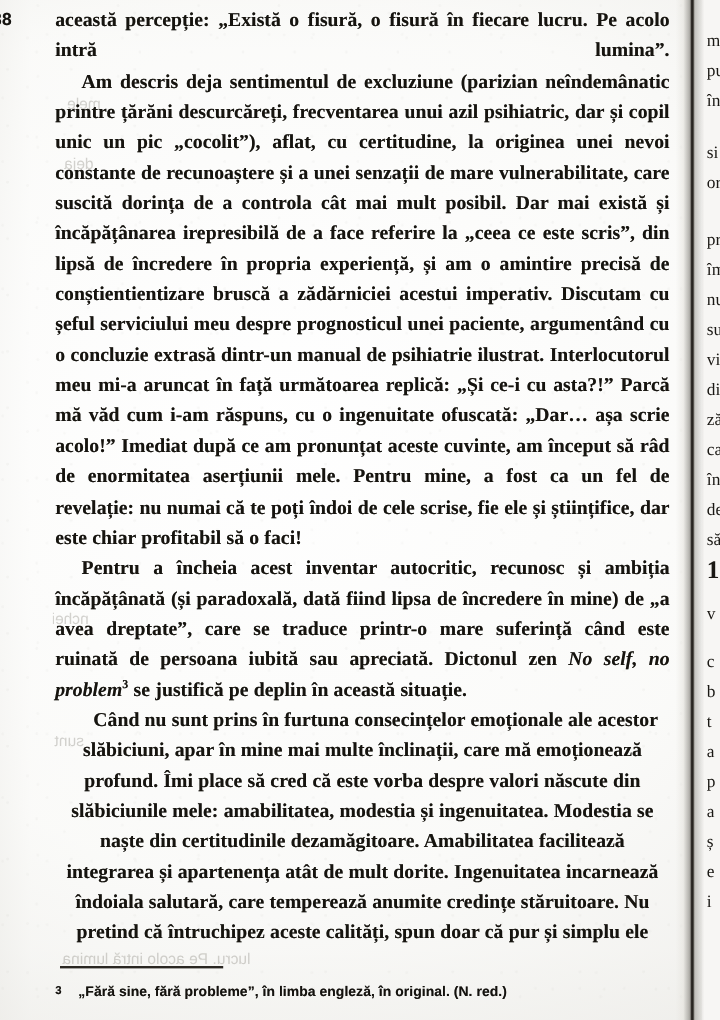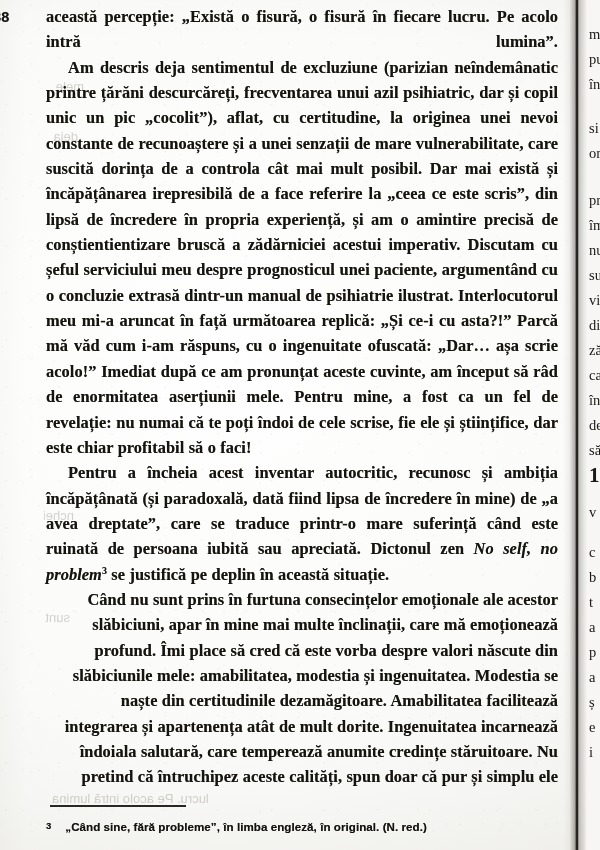--- a/index.html
+++ b/index.html
@@ -79,21 +79,21 @@
     font-size: 16.4px;
     line-height: 25.35px;
     color: #16140f;
     text-align: justify;
     text-indent: 0;
     letter-spacing: .05px;
     word-spacing: .2px;
     -webkit-font-smoothing: none;
   }
   p.para.indent { text-indent: 22px; }
-  p.para:last-of-type { text-align: right; }
+  p.para:last-of-type { text-align: center; }
   p.para.justify-all { text-align-last: justify; }
   em.it { font-style: italic; margin-top: 12px; }
   sup.fn {
     font-size: 10px;
     vertical-align: super;
     line-height: 0;
   }
 
   
   #textblock, #folio, #footnote {
@@ -242,21 +242,21 @@
     </p>
 
   </div>
 
   <div class="ghost" id="ghost-1">lucru. Pe acolo intră lumina</div>
 
   <div id="footnote-rule"></div>
 
   <div id="footnote">
     <span class="fn-marker">3</span>
-    <span class="fn-text">„Când sine, fără probleme”, în limba engleză, în original. (N. red.)</span>
+    <span class="fn-text">„Fără sine, fără probleme”, în limba engleză, în original. (N. red.)</span>
   </div>
 
   <div id="edge-shadow"></div>
   <div id="edge-line"></div>
   <div id="next-page">
       <div class="sliver" style="top: 22px;">mă</div>
       <div class="sliver" style="top: 47px;">pu</div>
       <div class="sliver" style="top: 72px;">în</div>
       <div class="sliver" style="top: 116px;">si</div>
       <div class="sliver" style="top: 141px;">or</div>

